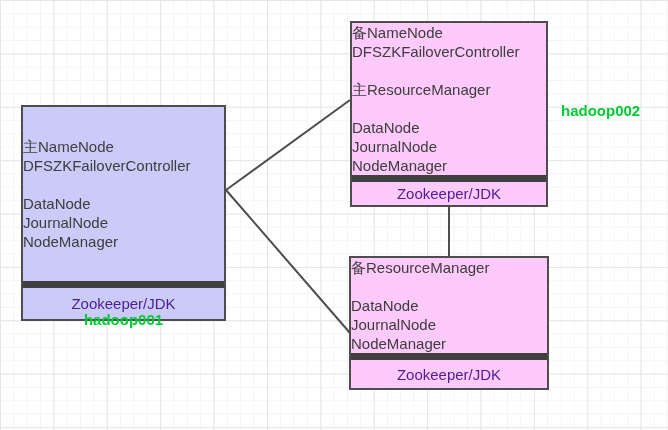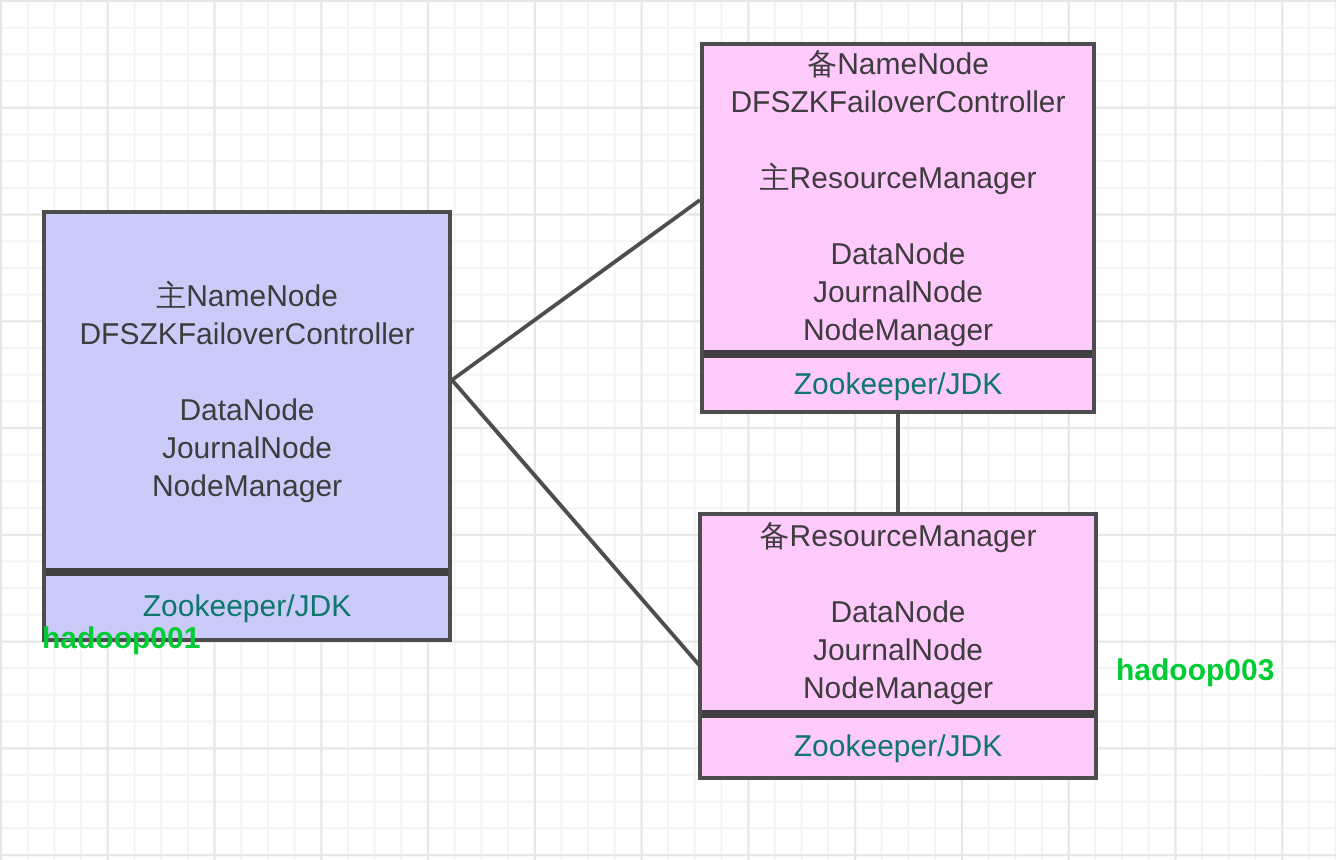--- a/index.html
+++ b/index.html
@@ -27,51 +27,50 @@
     box-sizing: border-box;
     border: 2px solid #4d4d4d;
     display: flex;
     flex-direction: column;
   }
   .node-main {
     flex: 1;
     display: flex;
     flex-direction: column;
     justify-content: center;
-    text-align: center;
   }
   .node-line {
     font-size: 15px;
     line-height: 19px;
     min-height: 19px;
     color: #3d3d3d;
     white-space: nowrap;
   }
   .node-footer {
-    border-top: 4px solid #404040;
+    border-top: 7px solid #404040;
     display: flex;
     align-items: center;
     justify-content: center;
     font-size: 15px;
-    color: #0f766e;
+    color: #4c1d95;
   }
   .node-hadoop001 { left: 21px;  top: 105px; width: 205px; height: 216px; background: #cbcbf9; }
   .node-hadoop001 .node-footer { height: 31px; }
   .node-hadoop002 { left: 350px; top: 21px;  width: 198px; height: 186px; background: #fec9fb; }
   .node-hadoop002 .node-footer { height: 29px; }
   .node-hadoop003 { left: 349px; top: 256px; width: 200px; height: 134px; background: #fec9fb; }
   .node-hadoop003 .node-footer { height: 29px; }
   .host-label {
     position: absolute;
     font-size: 15px;
     font-weight: bold;
     color: #00cc33;
     white-space: nowrap;
   }
-  .host-label-1 { left: 21px;  top: 311px; width: 205px; text-align: left; }
+  .host-label-1 { left: 21px;  top: 311px; width: 205px; text-align: center; }
   .host-label-2 { left: 561px; top: 102px; }
   .host-label-3 { left: 558px; top: 327px; }
 </style>
 </head>
 <body>
 
 <div class="canvas">
 
   <svg class="connectors" viewBox="0 0 668 430" xmlns="http://www.w3.org/2000/svg">
     <line x1="226" y1="190" x2="350" y2="100" stroke="#4d4d4d" stroke-width="2"></line>
@@ -98,26 +97,26 @@
       <div class="node-line">DFSZKFailoverController</div>
       <div class="node-line"></div>
       <div class="node-line">主ResourceManager</div>
       <div class="node-line"></div>
       <div class="node-line">DataNode</div>
       <div class="node-line">JournalNode</div>
       <div class="node-line">NodeManager</div>
     </div>
     <div class="node-footer">Zookeeper/JDK</div>
   </div>
+  <div class="host-label host-label-2">hadoop002</div>
 
   <div class="node node-hadoop003">
     <div class="node-main">
       <div class="node-line">备ResourceManager</div>
       <div class="node-line"></div>
       <div class="node-line">DataNode</div>
       <div class="node-line">JournalNode</div>
       <div class="node-line">NodeManager</div>
     </div>
     <div class="node-footer">Zookeeper/JDK</div>
   </div>
-  <div class="host-label host-label-3">hadoop003</div>
 
 </div>
 
 </body></html>

